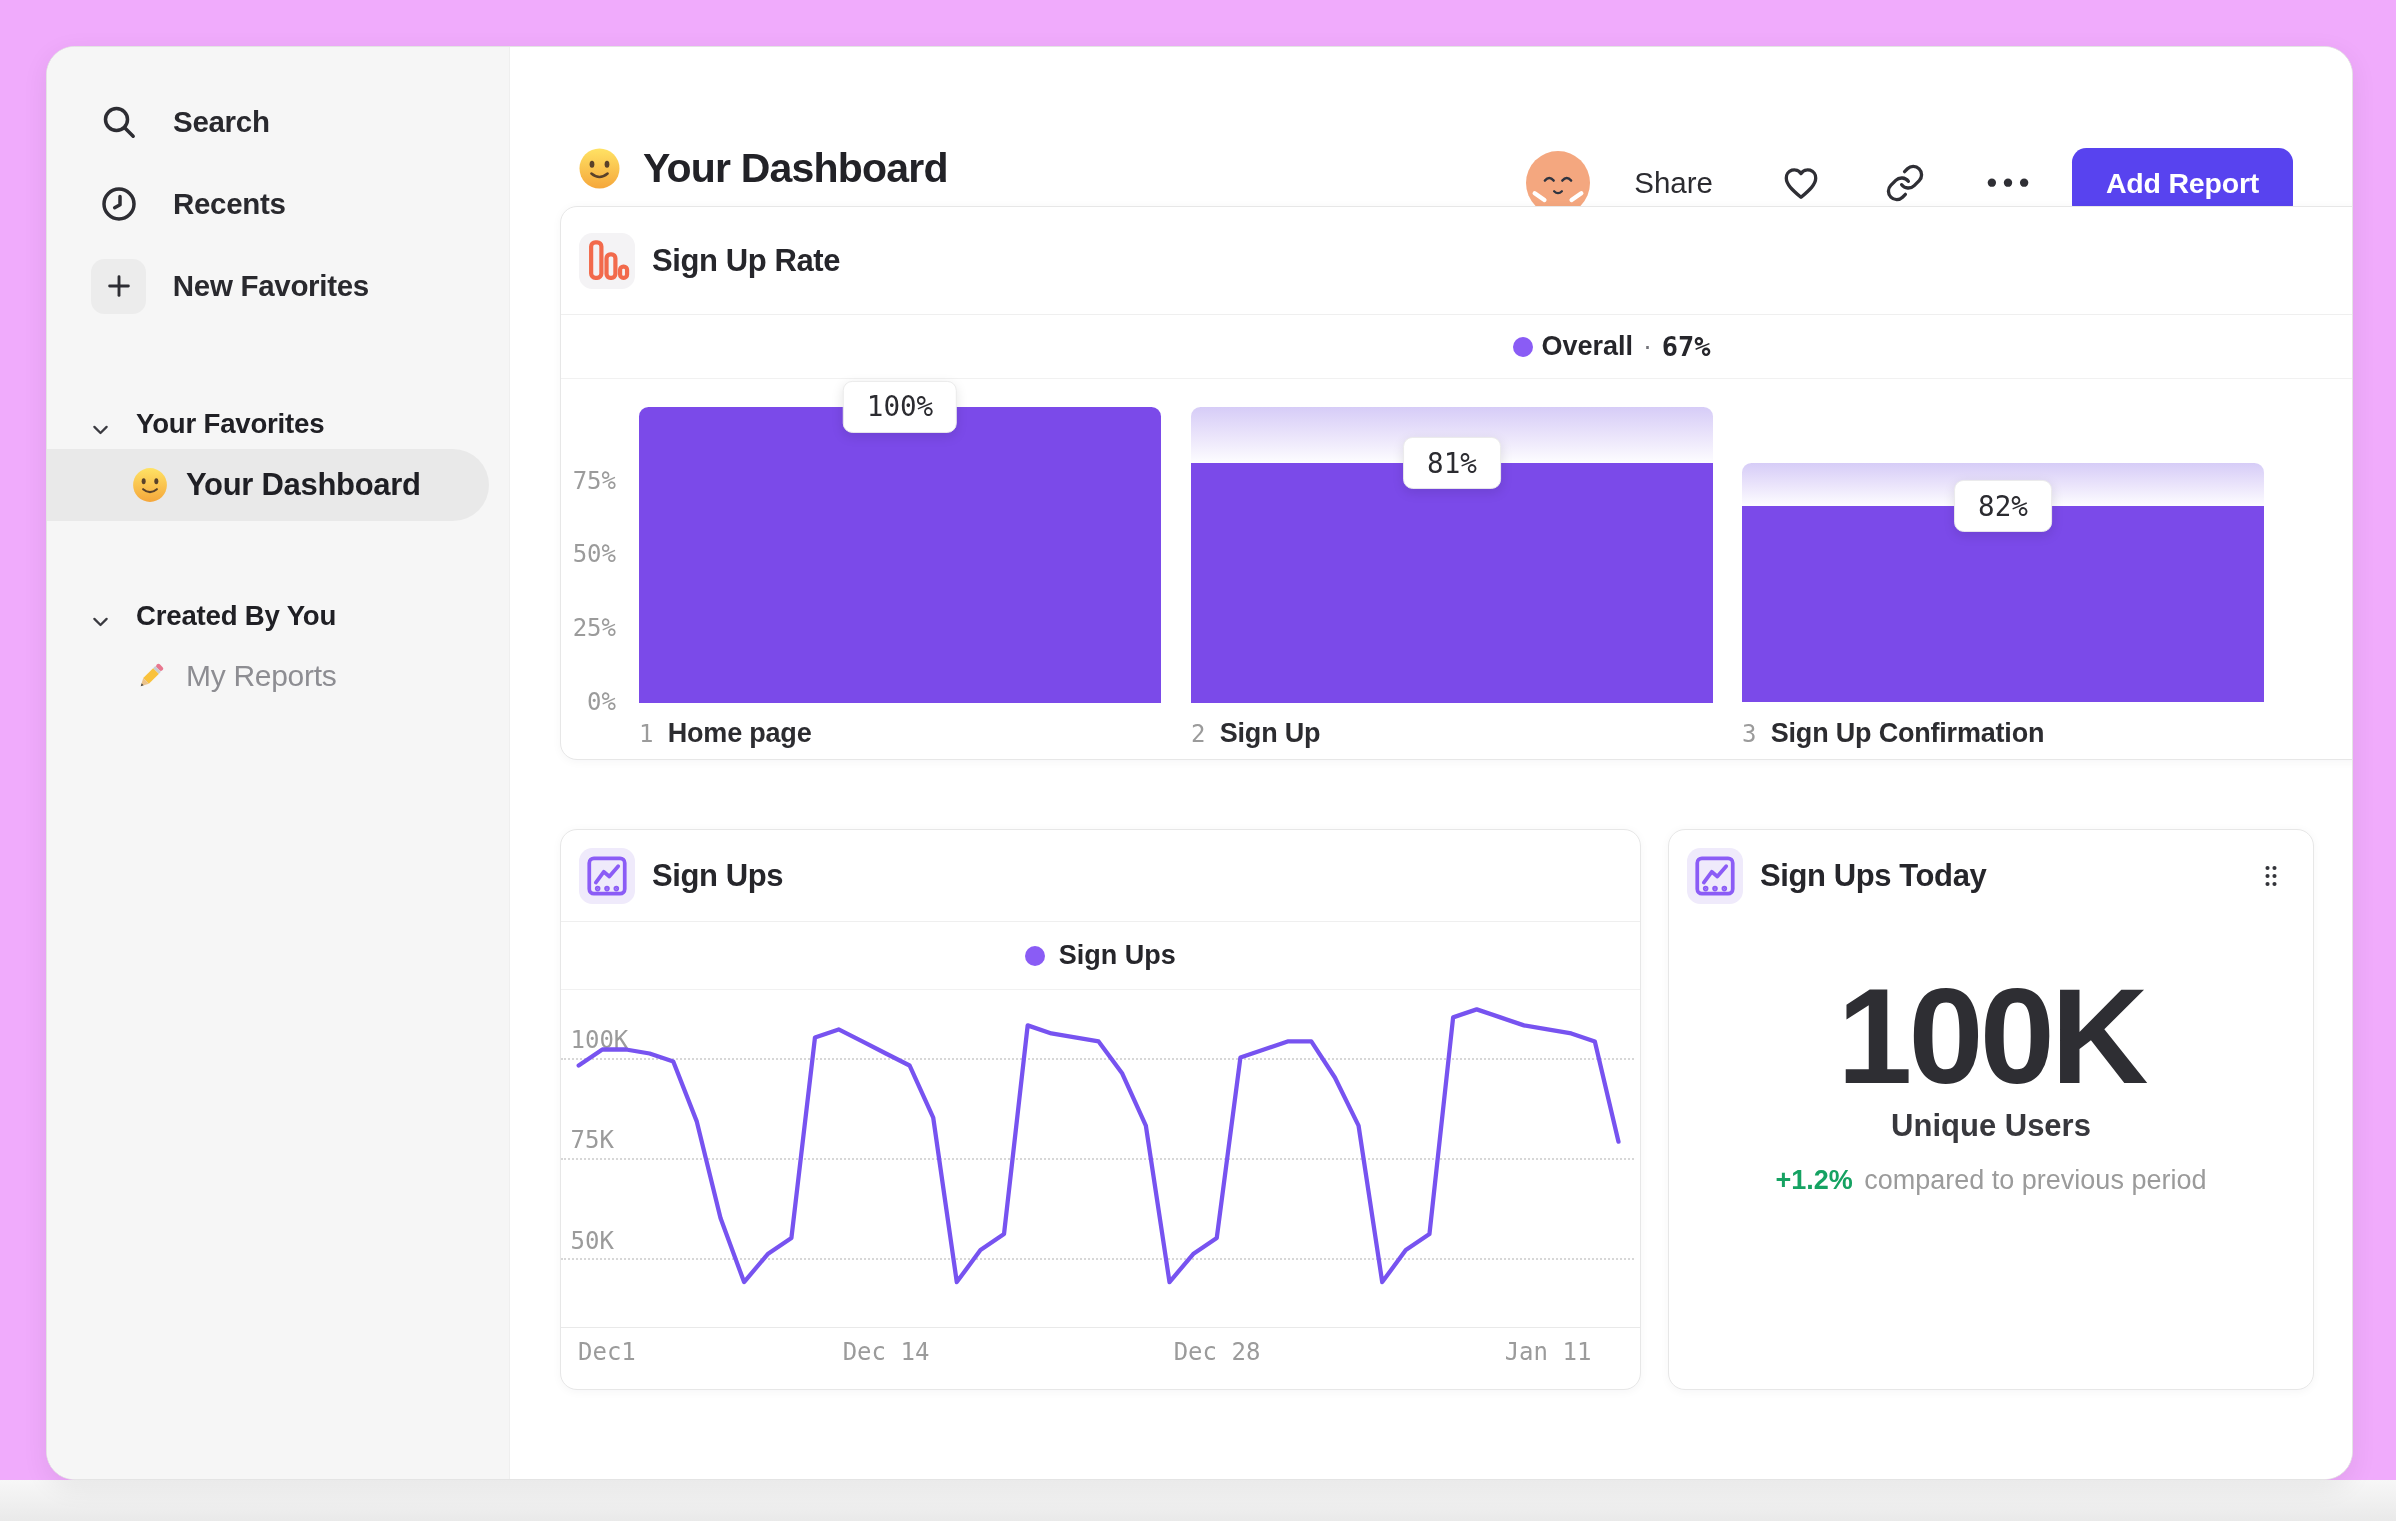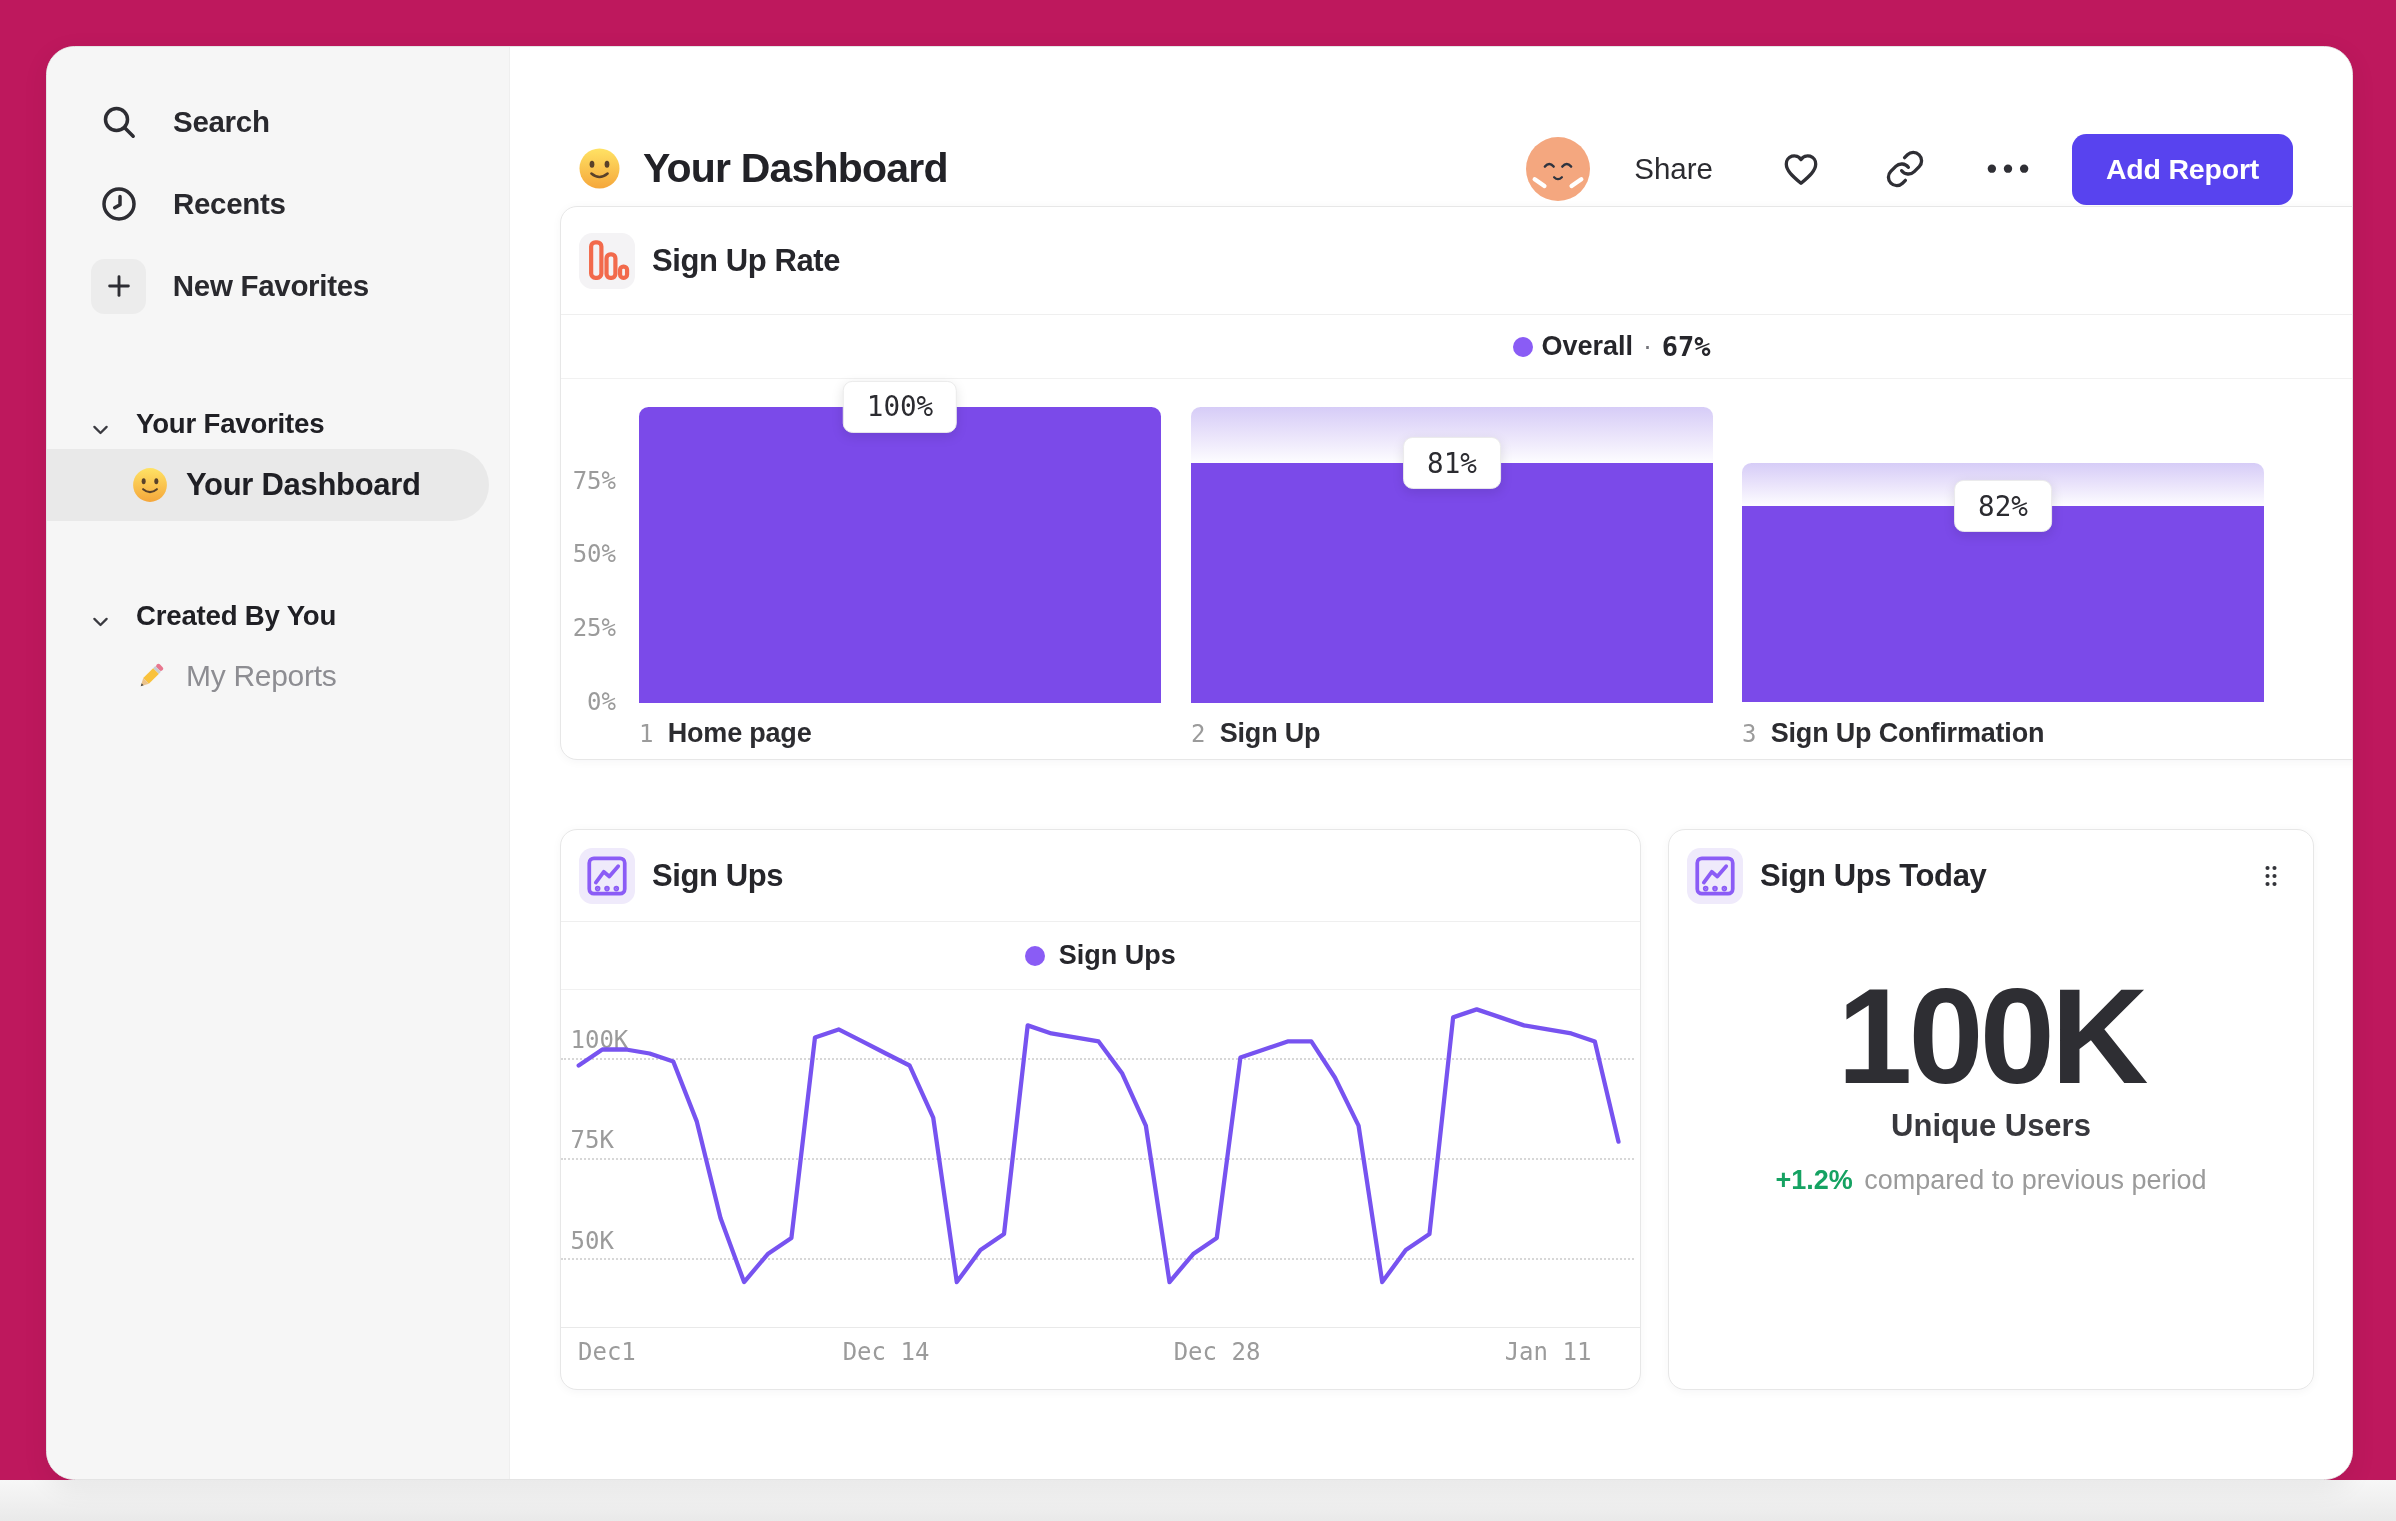--- a/index.html
+++ b/index.html
@@ -1,16 +1,16 @@
 <!DOCTYPE html>
 <html style="font-size:15px"><head>
 <meta charset="utf-8">
 <style>
   html,body{margin:0;padding:0;background:#fff;}
-  #screen{position:relative;width:2397px;height:1522px;background:#be185d;overflow:hidden;
+  #screen{position:relative;width:2397px;height:1522px;background:#f0abfc;overflow:hidden;
           font-family:"Liberation Sans",sans-serif;color:#26262b;}
   .mono{font-family:"DejaVu Sans Mono",monospace;}
 
   
   #bottom-strip{position:absolute;left:0;top:1480px;width:2397px;height:42px;
                 background:linear-gradient(180deg,#f7f7f7,#e9e9e9);}
   #container{position:absolute;left:46px;top:46px;width:2305px;height:1432px;
              background:#fff;border:1px solid #e4e4e4;border-radius:28.5px;
              box-shadow:0 7.6px 27px rgba(0,0,0,.07);overflow:hidden;display:flex;}
 
@@ -29,21 +29,21 @@
   .pill{margin-top:8.6px;width:442px;height:72px;background:#e9e9e9;border-radius:0 36px 36px 0;
         display:flex;align-items:center;gap:17px;padding-left:84px;box-sizing:border-box;cursor:pointer;}
   .pill-label{font-size:31px;font-weight:600;color:#1f1f24;letter-spacing:-0.3px;}
   .plain-item{margin-top:16px;height:57px;display:flex;align-items:center;gap:17px;padding-left:86px;cursor:pointer;}
   .plain-label{font-size:30px;font-weight:500;color:#8d8d92;letter-spacing:-0.3px;}
 
   
   #main{position:relative;flex:1;background:#fff;}
   #page-head{position:absolute;left:67px;top:86px;height:70px;display:flex;align-items:center;gap:21px;}
   #page-title{font-size:41px;font-weight:700;color:#222227;letter-spacing:-0.8px;}
-  #head-actions{position:absolute;right:59px;top:86px;height:72px;display:flex;align-items:center;}
+  #head-actions{position:absolute;right:59px;top:100px;height:72px;display:flex;align-items:center;}
   .share-label{font-size:29.5px;font-weight:500;color:#2b2b30;margin-left:44px;}
   .act-icon{display:flex;align-items:center;justify-content:center;cursor:pointer;}
   .heart{margin-left:67px;} .linkic{margin-left:63px;} .dots{margin-left:61px;}
   #add-report{margin-left:42px;width:221px;height:71px;background:#5843ef;border:none;border-radius:14.3px;
               color:#fff;font-size:28.5px;font-weight:600;font-family:"Liberation Sans",sans-serif;
               letter-spacing:-0.2px;cursor:pointer;}
 
   
   .card{position:absolute;background:#fff;border:1.4px solid #e7e7e7;border-radius:17px;
         box-shadow:0 1.9px 9.5px rgba(20,20,43,.04);box-sizing:border-box;display:flex;flex-direction:column;}

